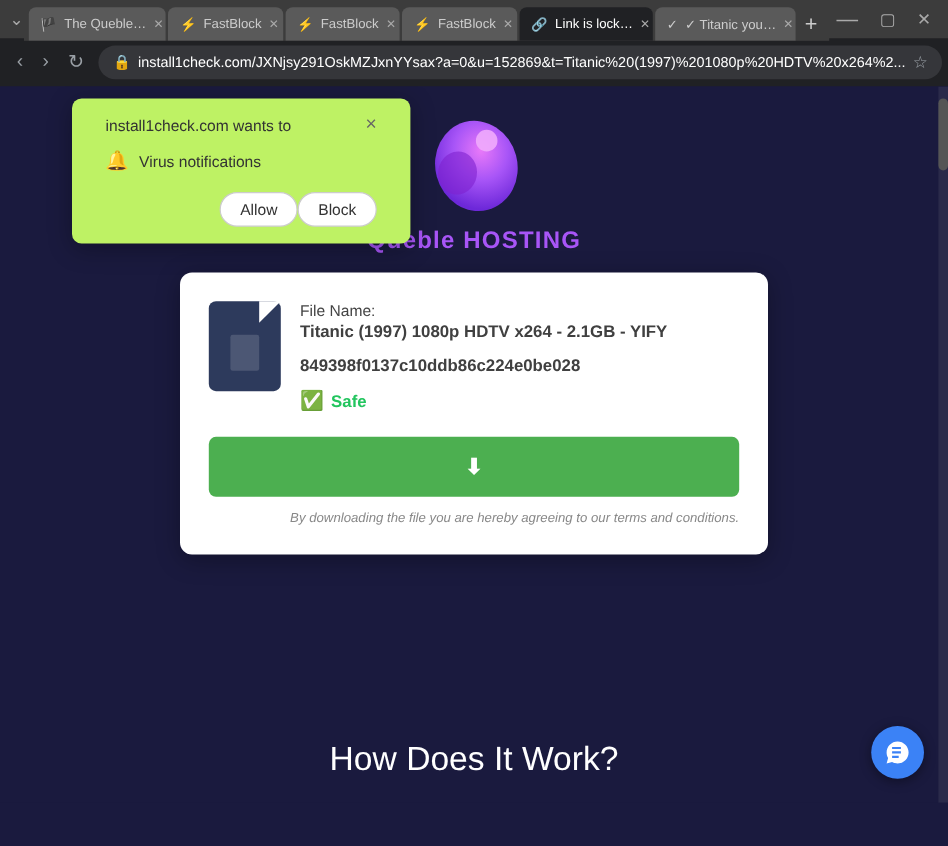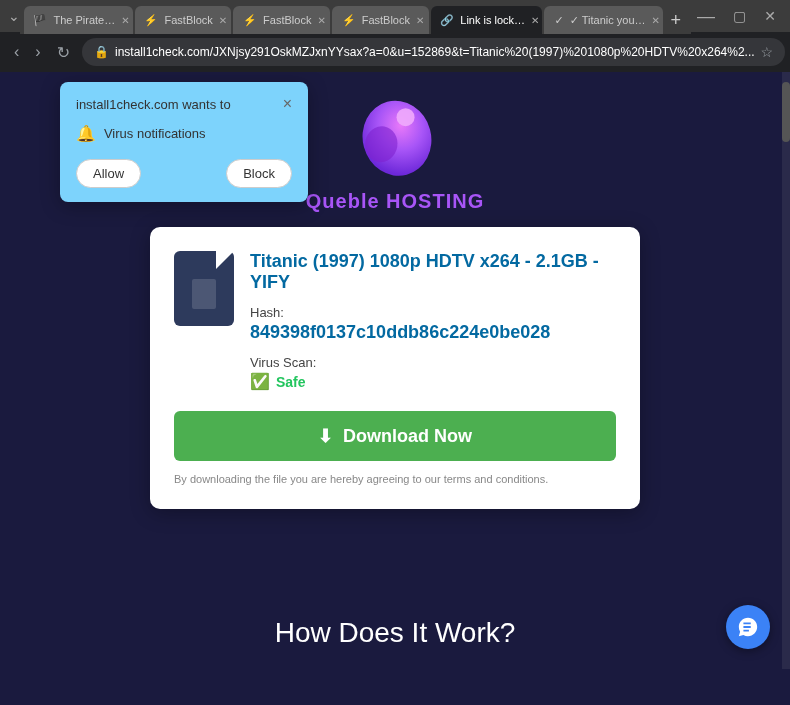--- a/index.html
+++ b/index.html
@@ -121,25 +121,25 @@
       white-space: nowrap;
       pointer-events: none;
       letter-spacing: -5px;
     }
 
     
     .notification-popup {
       position: absolute;
       top: 10px;
       left: 60px;
-      background: #7dd3fc;
+      background: #bef264;
       border-radius: 8px;
       box-shadow: 0 4px 20px rgba(0,0,0,0.3);
-      padding: 14px 16px;
-      width: 248px;
+      padding: 14px 28px;
+      width: 282px;
       z-index: 100;
     }
     .popup-header {
       display: flex;
       justify-content: space-between;
       align-items: center;
       margin-bottom: 12px;
     }
     .popup-title {
       font-size: 13px;
@@ -157,22 +157,21 @@
       gap: 8px;
       margin-bottom: 16px;
     }
     .bell-icon { font-size: 16px; color: #555; }
     .popup-notification-text {
       font-size: 13px;
       color: #333;
     }
     .popup-buttons {
       display: flex;
-      gap: 10px;
-      justify-content: space-between;
+      justify-content: flex-end;
     }
     .popup-btn {
       padding: 6px 16px;
       border-radius: 20px;
       border: 1px solid #ccc;
       background: white;
       font-size: 13px;
       color: #333;
       cursor: pointer;
     }
@@ -246,23 +245,23 @@
       border-radius: 2px;
       margin-top: 10px;
     }
     .file-info { flex: 1; }
     .info-label {
       font-size: 13px;
       color: #444;
       margin-bottom: 2px;
     }
     .info-value {
-      font-size: 18px;
+      font-size: 14px;
       font-weight: bold;
-      color: #0369a1;
+      color: #404040;
       margin-bottom: 12px;
     }
     .virus-row {
       display: flex;
       align-items: center;
       gap: 6px;
     }
     .safe-icon { color: #22c55e; font-size: 16px; }
     .safe-text {
       font-size: 14px;
@@ -279,23 +278,24 @@
       font-size: 18px;
       font-weight: bold;
       cursor: pointer;
       display: flex;
       align-items: center;
       justify-content: center;
       gap: 10px;
       margin-bottom: 12px;
     }
     .terms-text {
-      text-align: left;
+      text-align: right;
       font-size: 11px;
       color: #888;
+      font-style: italic;
     }
 
     
     .how-heading {
       position: absolute;
       bottom: 20px;
       left: 50%;
       transform: translateX(-50%);
       color: white;
       font-size: 28px;
@@ -354,21 +354,21 @@
 <div class="browser-chrome">
 
   <div class="title-bar">
     <div class="title-bar-left">
       <span class="tab-list-icon">⌄</span>
     </div>
 
     <div class="tab-bar" style="flex:1; display:flex; align-items:flex-end;">
       <div class="tab">
         <span>🏴</span>
-        <span>The Pirate…</span>
+        <span>The Queble…</span>
         <span class="tab-close">✕</span>
       </div>
       <div class="tab">
         <span>⚡</span>
         <span>FastBlock</span>
         <span class="tab-close">✕</span>
       </div>
       <div class="tab">
         <span>⚡</span>
         <span>FastBlock</span>
@@ -459,34 +459,32 @@
   <div class="download-card">
     <div class="card-inner">
 
       <div class="file-icon-wrapper">
         <div class="file-icon">
           <div class="file-icon-inner"></div>
         </div>
       </div>
 
       <div class="file-info">
+        <div class="info-label">File Name:</div>
         <div class="info-value">Titanic (1997) 1080p HDTV x264 - 2.1GB - YIFY</div>
-        <div class="info-label">Hash:</div>
         <div class="info-value">849398f0137c10ddb86c224e0be028</div>
-        <div class="info-label">Virus Scan:</div>
         <div class="virus-row">
           <span class="safe-icon">✅</span>
           <span class="safe-text">Safe</span>
         </div>
       </div>
     </div>
 
     <button class="download-btn">
       <span>⬇</span>
-      <span>Download Now</span>
     </button>
 
     <div class="terms-text">By downloading the file you are hereby agreeing to our terms and conditions.</div>
   </div>
 
   <div class="how-heading">How Does It Work?</div>
 
   <div class="chat-btn">
     <svg width="22" height="22" viewBox="0 0 24 24" fill="white">
       <path d="M12 2C6.48 2 2 6.48 2 12c0 1.85.5 3.58 1.38 5.06L2 22l4.94-1.38A9.94 9.94 0 0012 22c5.52 0 10-4.48 10-10S17.52 2 12 2zm1 15H7v-2h6v2zm3-4H7v-2h8v2zm0-4H7V7h8v2z"></path>

